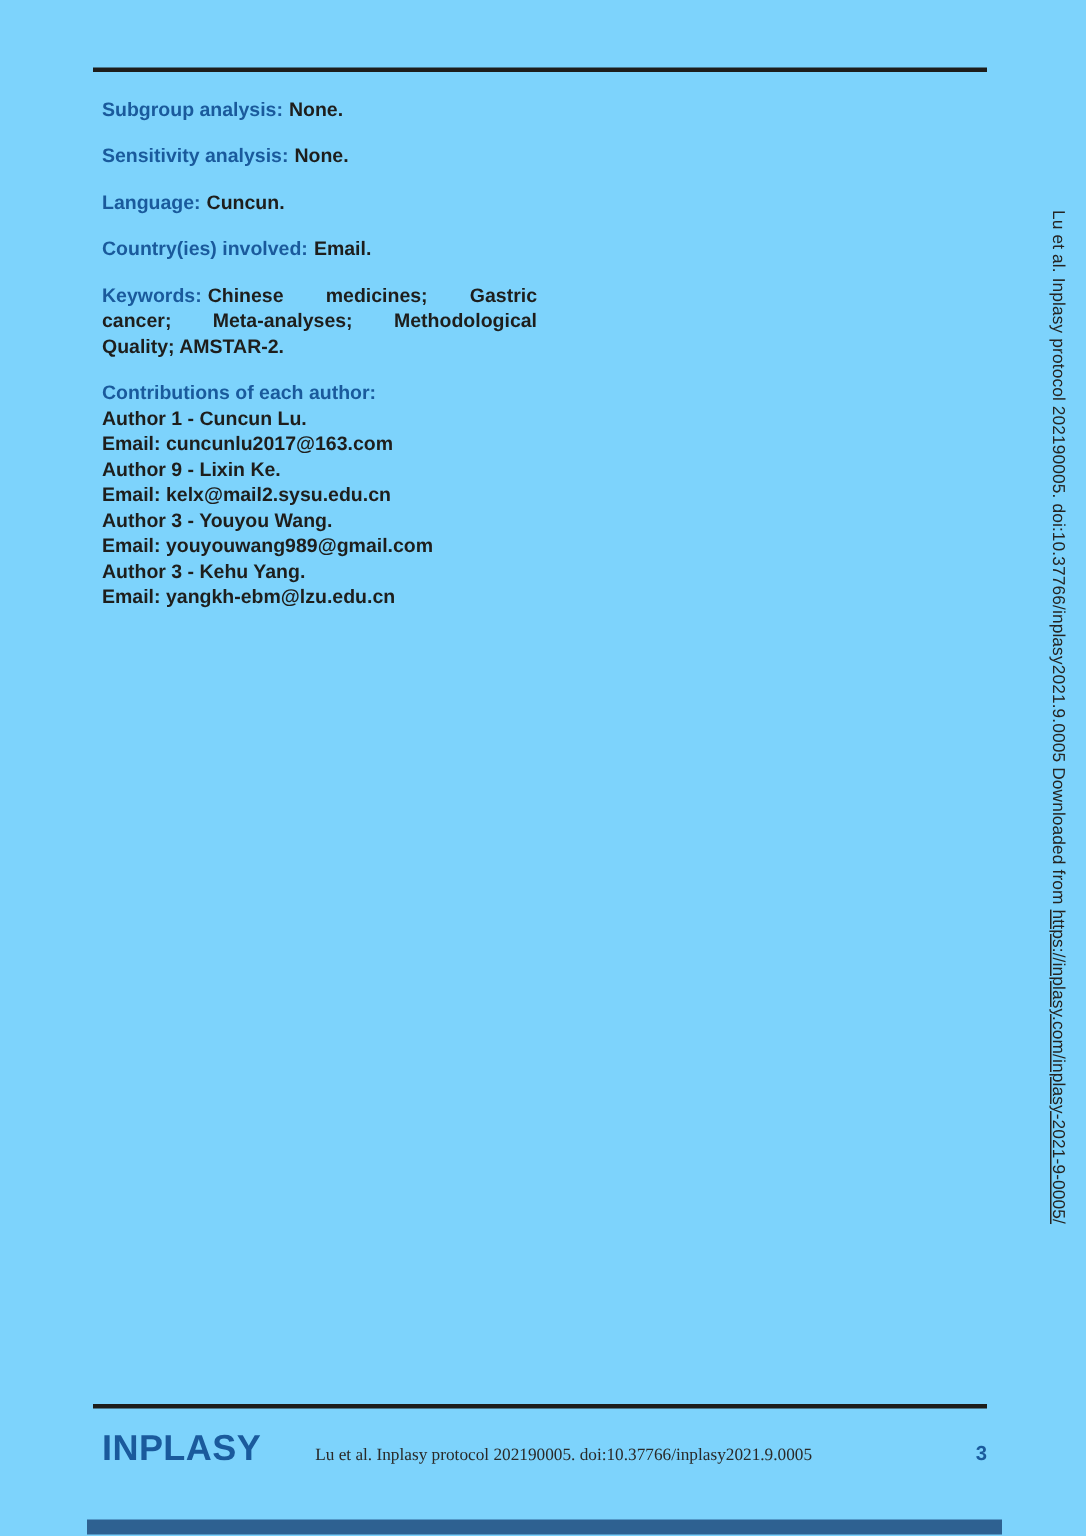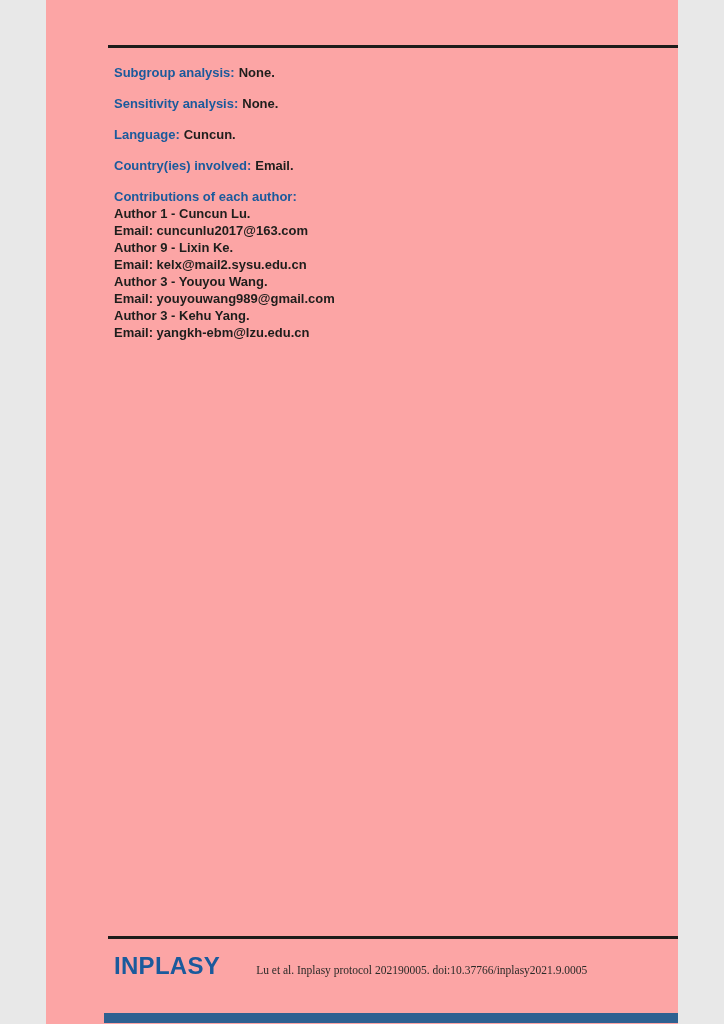--- a/index.html
+++ b/index.html
@@ -2,24 +2,24 @@
 <html><head>
 <meta charset="utf-8">
 <style>
   html, body {
     margin: 0;
     padding: 0;
     background: #e8e8e8;
   }
   .page {
     position: relative;
-    width: 632px;
+    width: 724px;
     height: 1024px;
     margin: 0 auto;
-    background: #fca5a5;
+    background: #7dd3fc;
     overflow: hidden;
     font-family: "Liberation Sans", sans-serif;
   }
   .top-rule {
     position: absolute;
     left: 62px;
     top: 45px;
     width: 596px;
     height: 3px;
     background: #1d1d1b;
@@ -125,20 +125,23 @@
     </p>
     <p>
       <span class="label inline">Sensitivity analysis:</span><span>None.</span>
     </p>
     <p>
       <span class="label inline">Language:</span><span>Cuncun.</span>
     </p>
     <p>
       <span class="label inline">Country(ies) involved:</span><span>Email.</span>
     </p>
+    <p class="justify">
+      <span class="label inline">Keywords:</span><span>Chinese medicines; Gastric cancer; Meta-analyses; Methodological Quality; AMSTAR-2.</span>
+    </p>
     <p>
       <span class="contrib-heading">Contributions of each author:</span>
       <span class="contrib-line">Author 1 - Cuncun Lu.</span>
       <span class="contrib-line">Email: cuncunlu2017@163.com</span>
       <span class="contrib-line">Author 9 - Lixin Ke.</span>
       <span class="contrib-line">Email: kelx@mail2.sysu.edu.cn</span>
       <span class="contrib-line">Author 3 - Youyou Wang.</span>
       <span class="contrib-line">Email: youyouwang989@gmail.com</span>
       <span class="contrib-line">Author 3 - Kehu Yang.</span>
       <span class="contrib-line">Email: yangkh-ebm@lzu.edu.cn</span>

